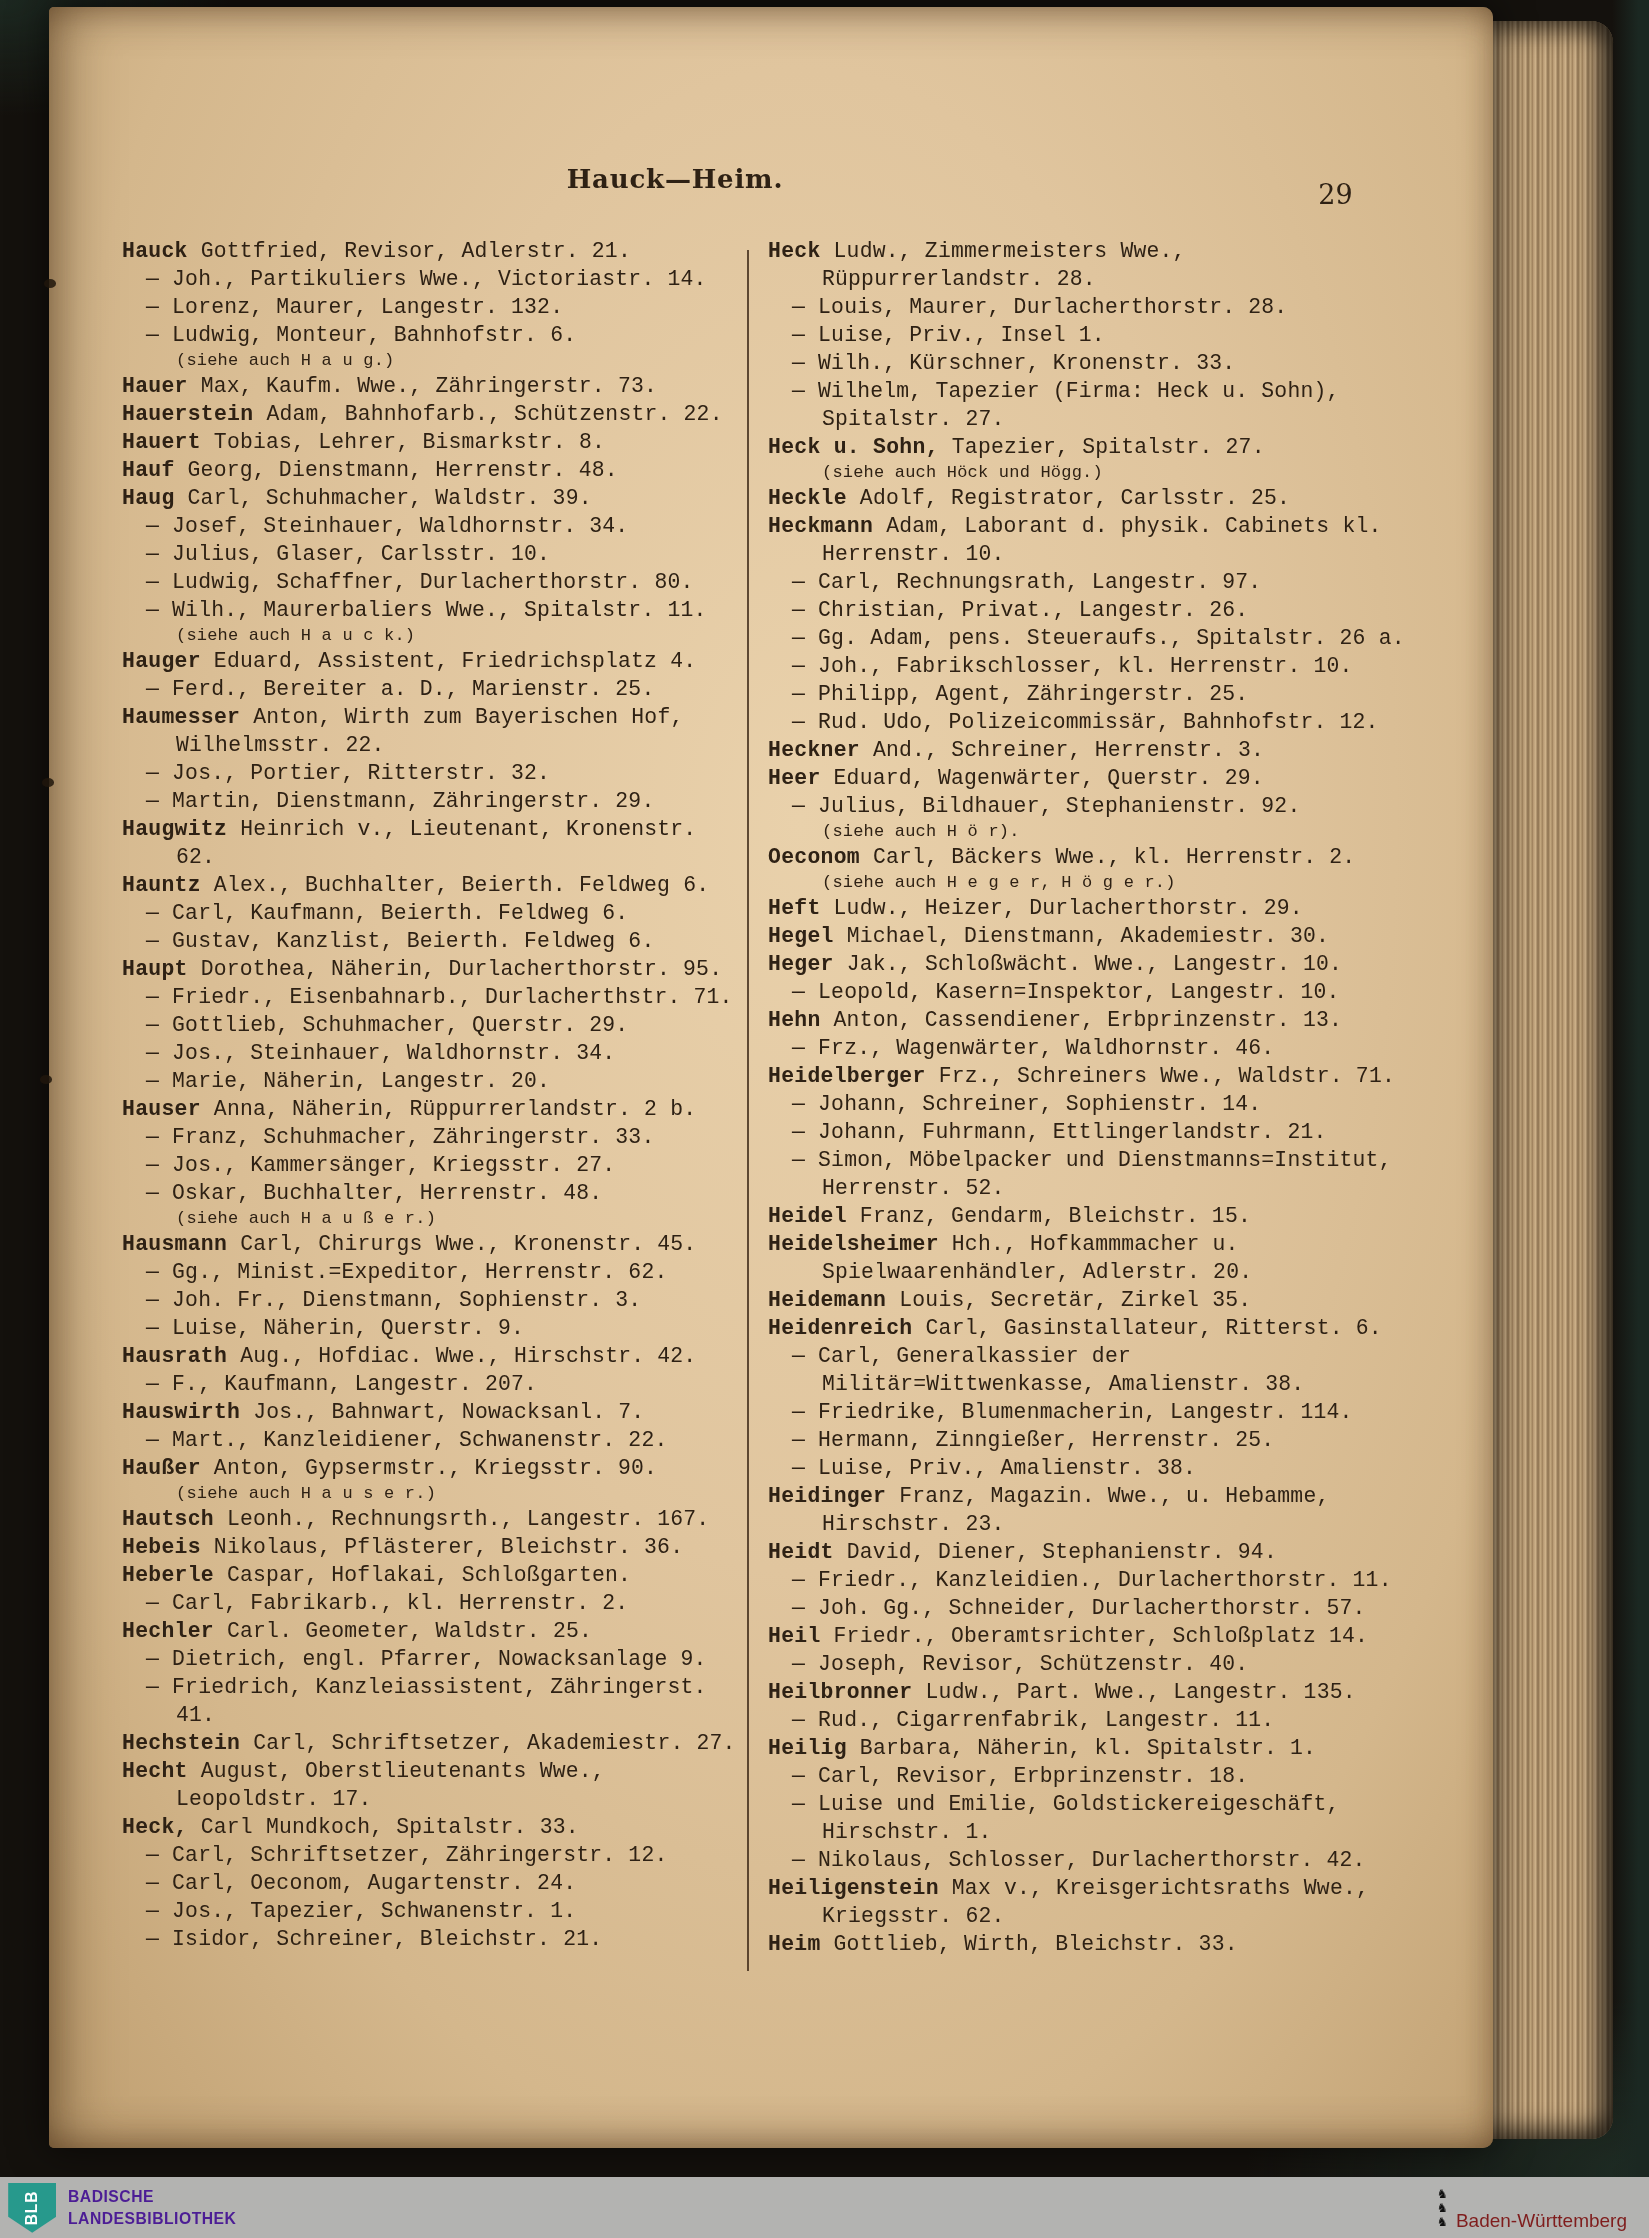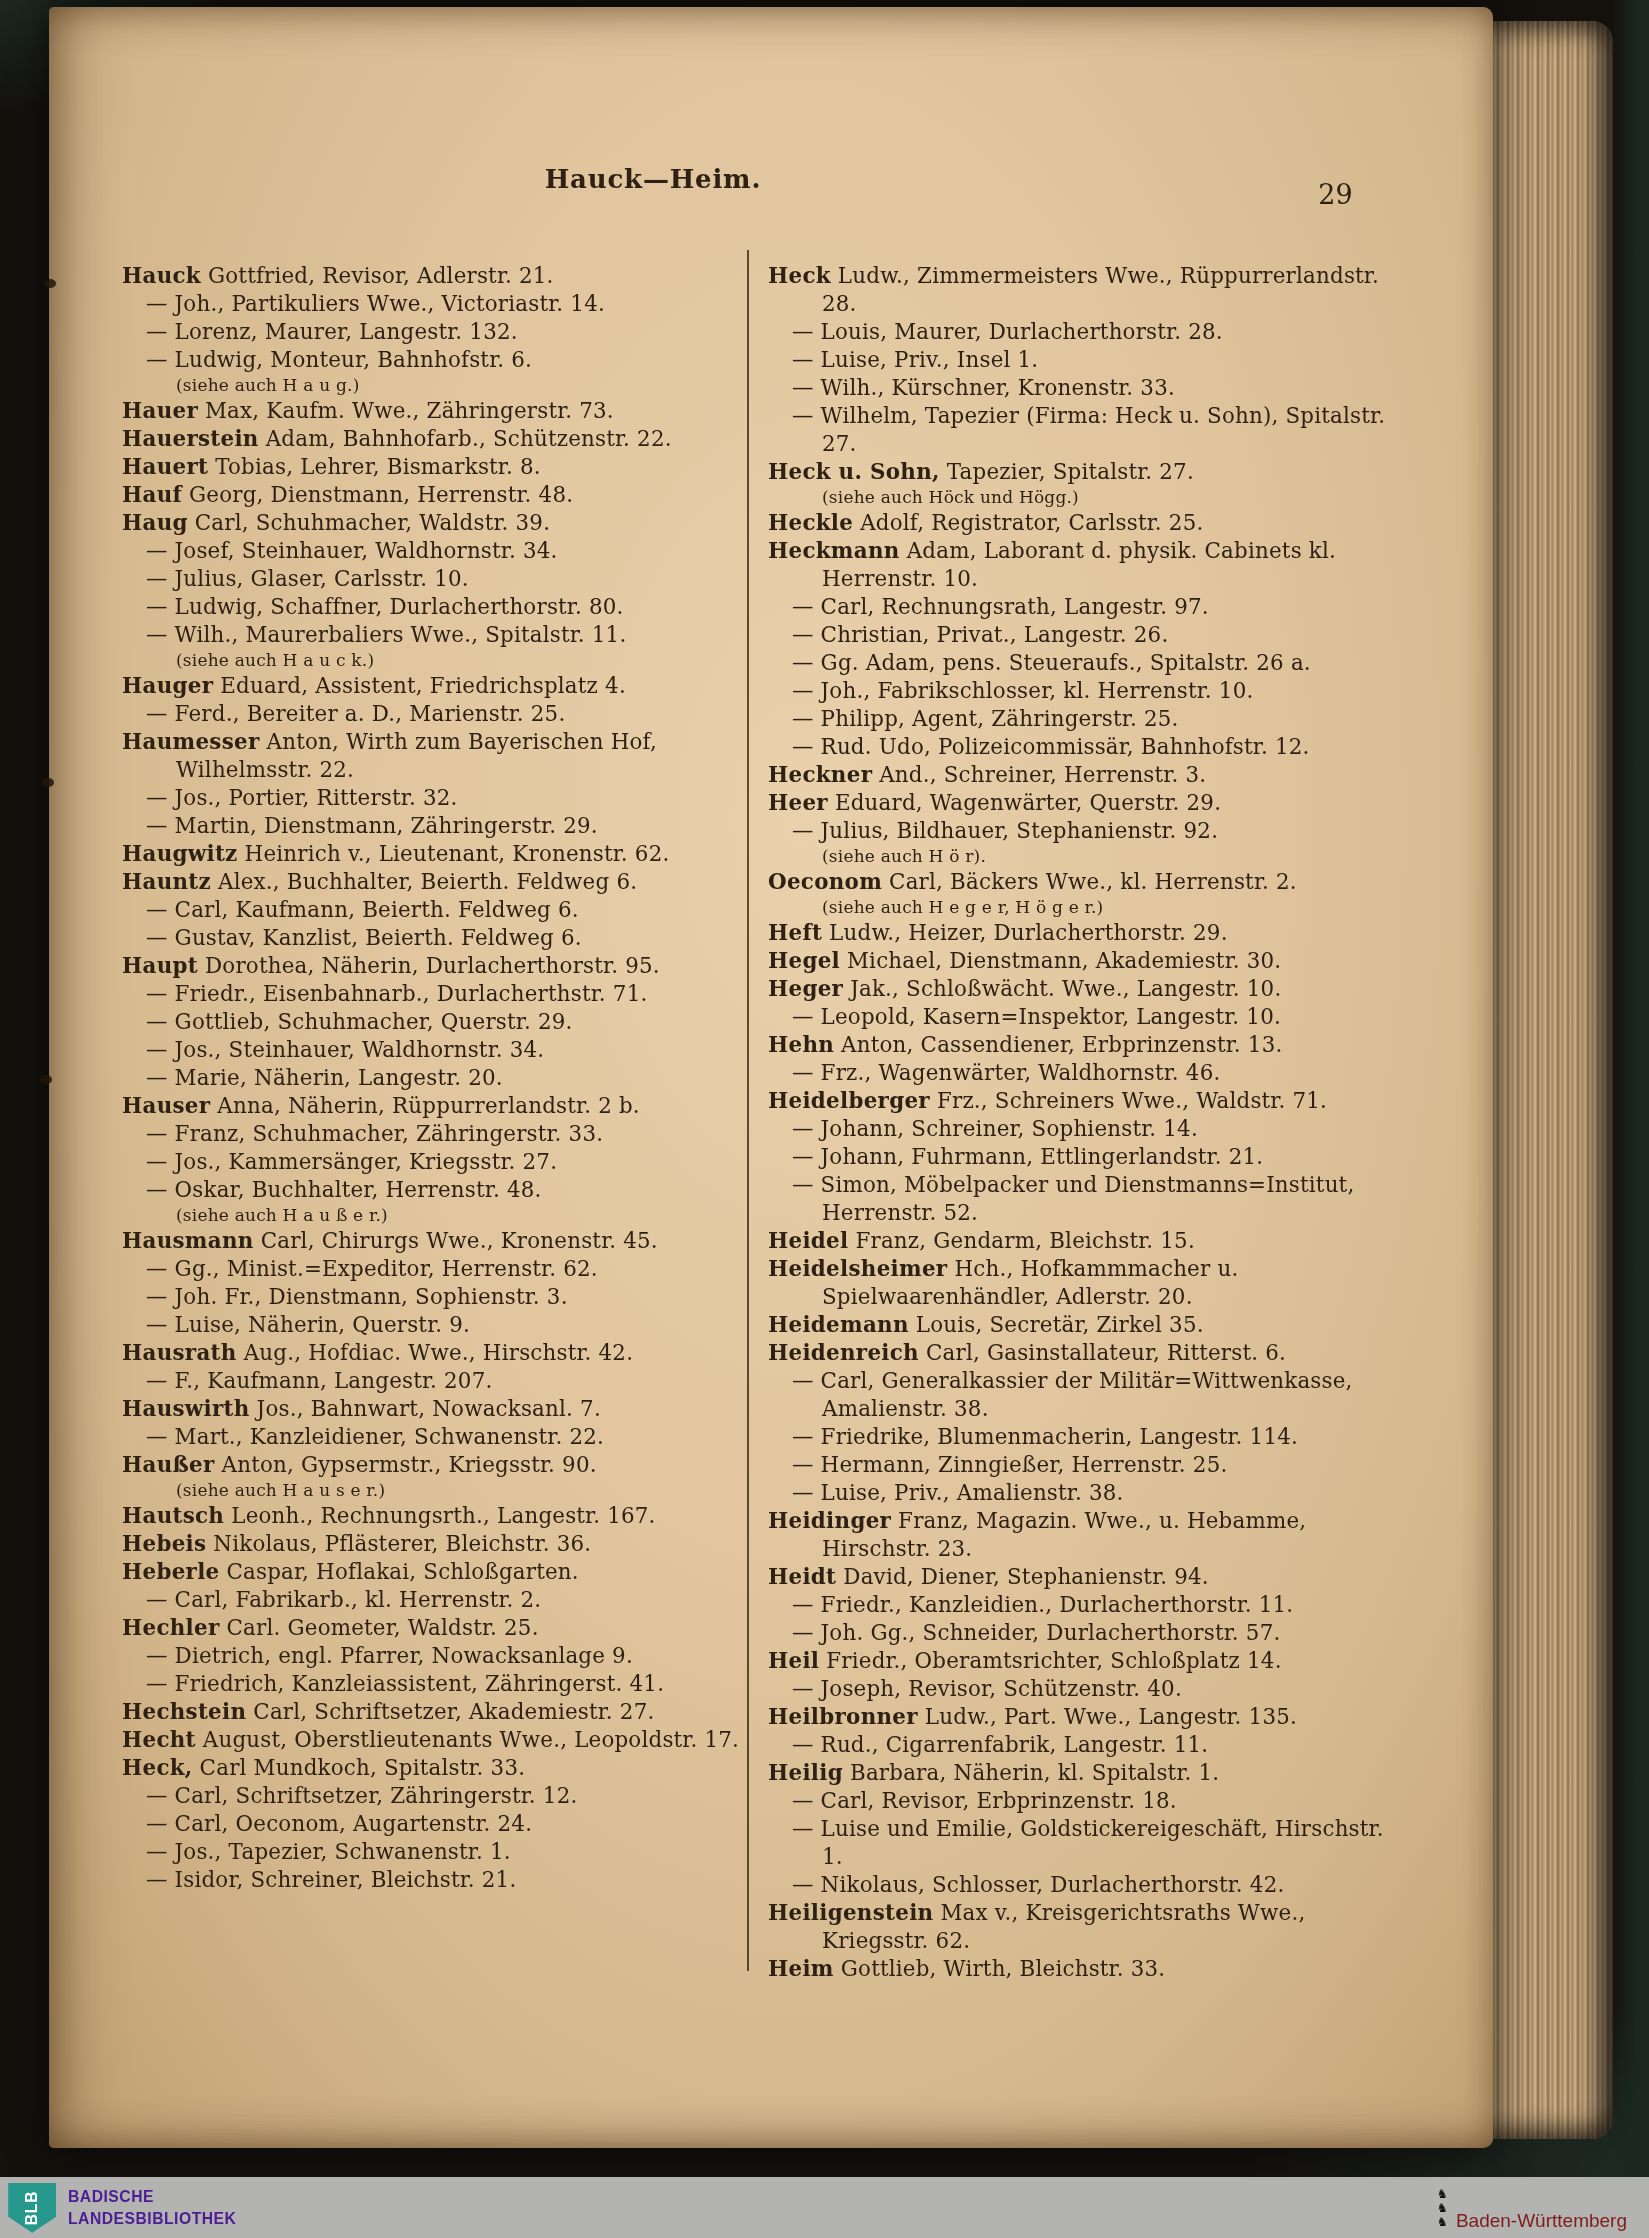--- a/index.html
+++ b/index.html
@@ -34,28 +34,28 @@
       0 0 38px rgba(0,0,0,.65),
       inset 28px 0 58px -18px rgba(70,45,20,.55),
       inset -18px 0 36px -21.4px rgba(90,60,30,.38),
       inset 0 21.4px 40px -21.4px rgba(80,50,25,.5),
       inset 0 -23px 41px -21.4px rgba(80,50,25,.5);
     color:#2e2114;
   }
   .stitch { position:absolute; width:12.4px; height:9px; background:#20160c; border-radius:50%; opacity:.85; }
 
   .running-head {
-    position:absolute; top:157px; left:464px; width:280px; text-align:center;
+    position:absolute; top:157px; left:486px; width:280px; text-align:center;
     font-size:26px; font-weight:bold; letter-spacing:0.8px;
   }
   .page-num { position:absolute; top:157px; left:1237px; width:99px; text-align:center; font-size:27px;margin-top:15px; }
 
   .divider { position:absolute; left:698px; top:243px; width:1.6px; height:1721px; background:rgba(55,35,18,.78); }
 
-  .col { position:absolute; top:255px; }
+  .col { position:absolute; top:230px;font-family:Liberation Mono, monospace; }
   .col-left  { left:73px;  width:620px; }
   .col-right { left:719px; width:637px; }
 
   .entry { font-size:21.4px; line-height:28px; padding-left:54px; text-indent:-54px; letter-spacing:0.2px; }
   .entry.sub { text-indent:-30px; }
   .entry.note { font-size:17px; line-height:23px; text-indent:0; }
   .hw { font-weight:bold; letter-spacing:0.3px; }
 
   
   .footer {

